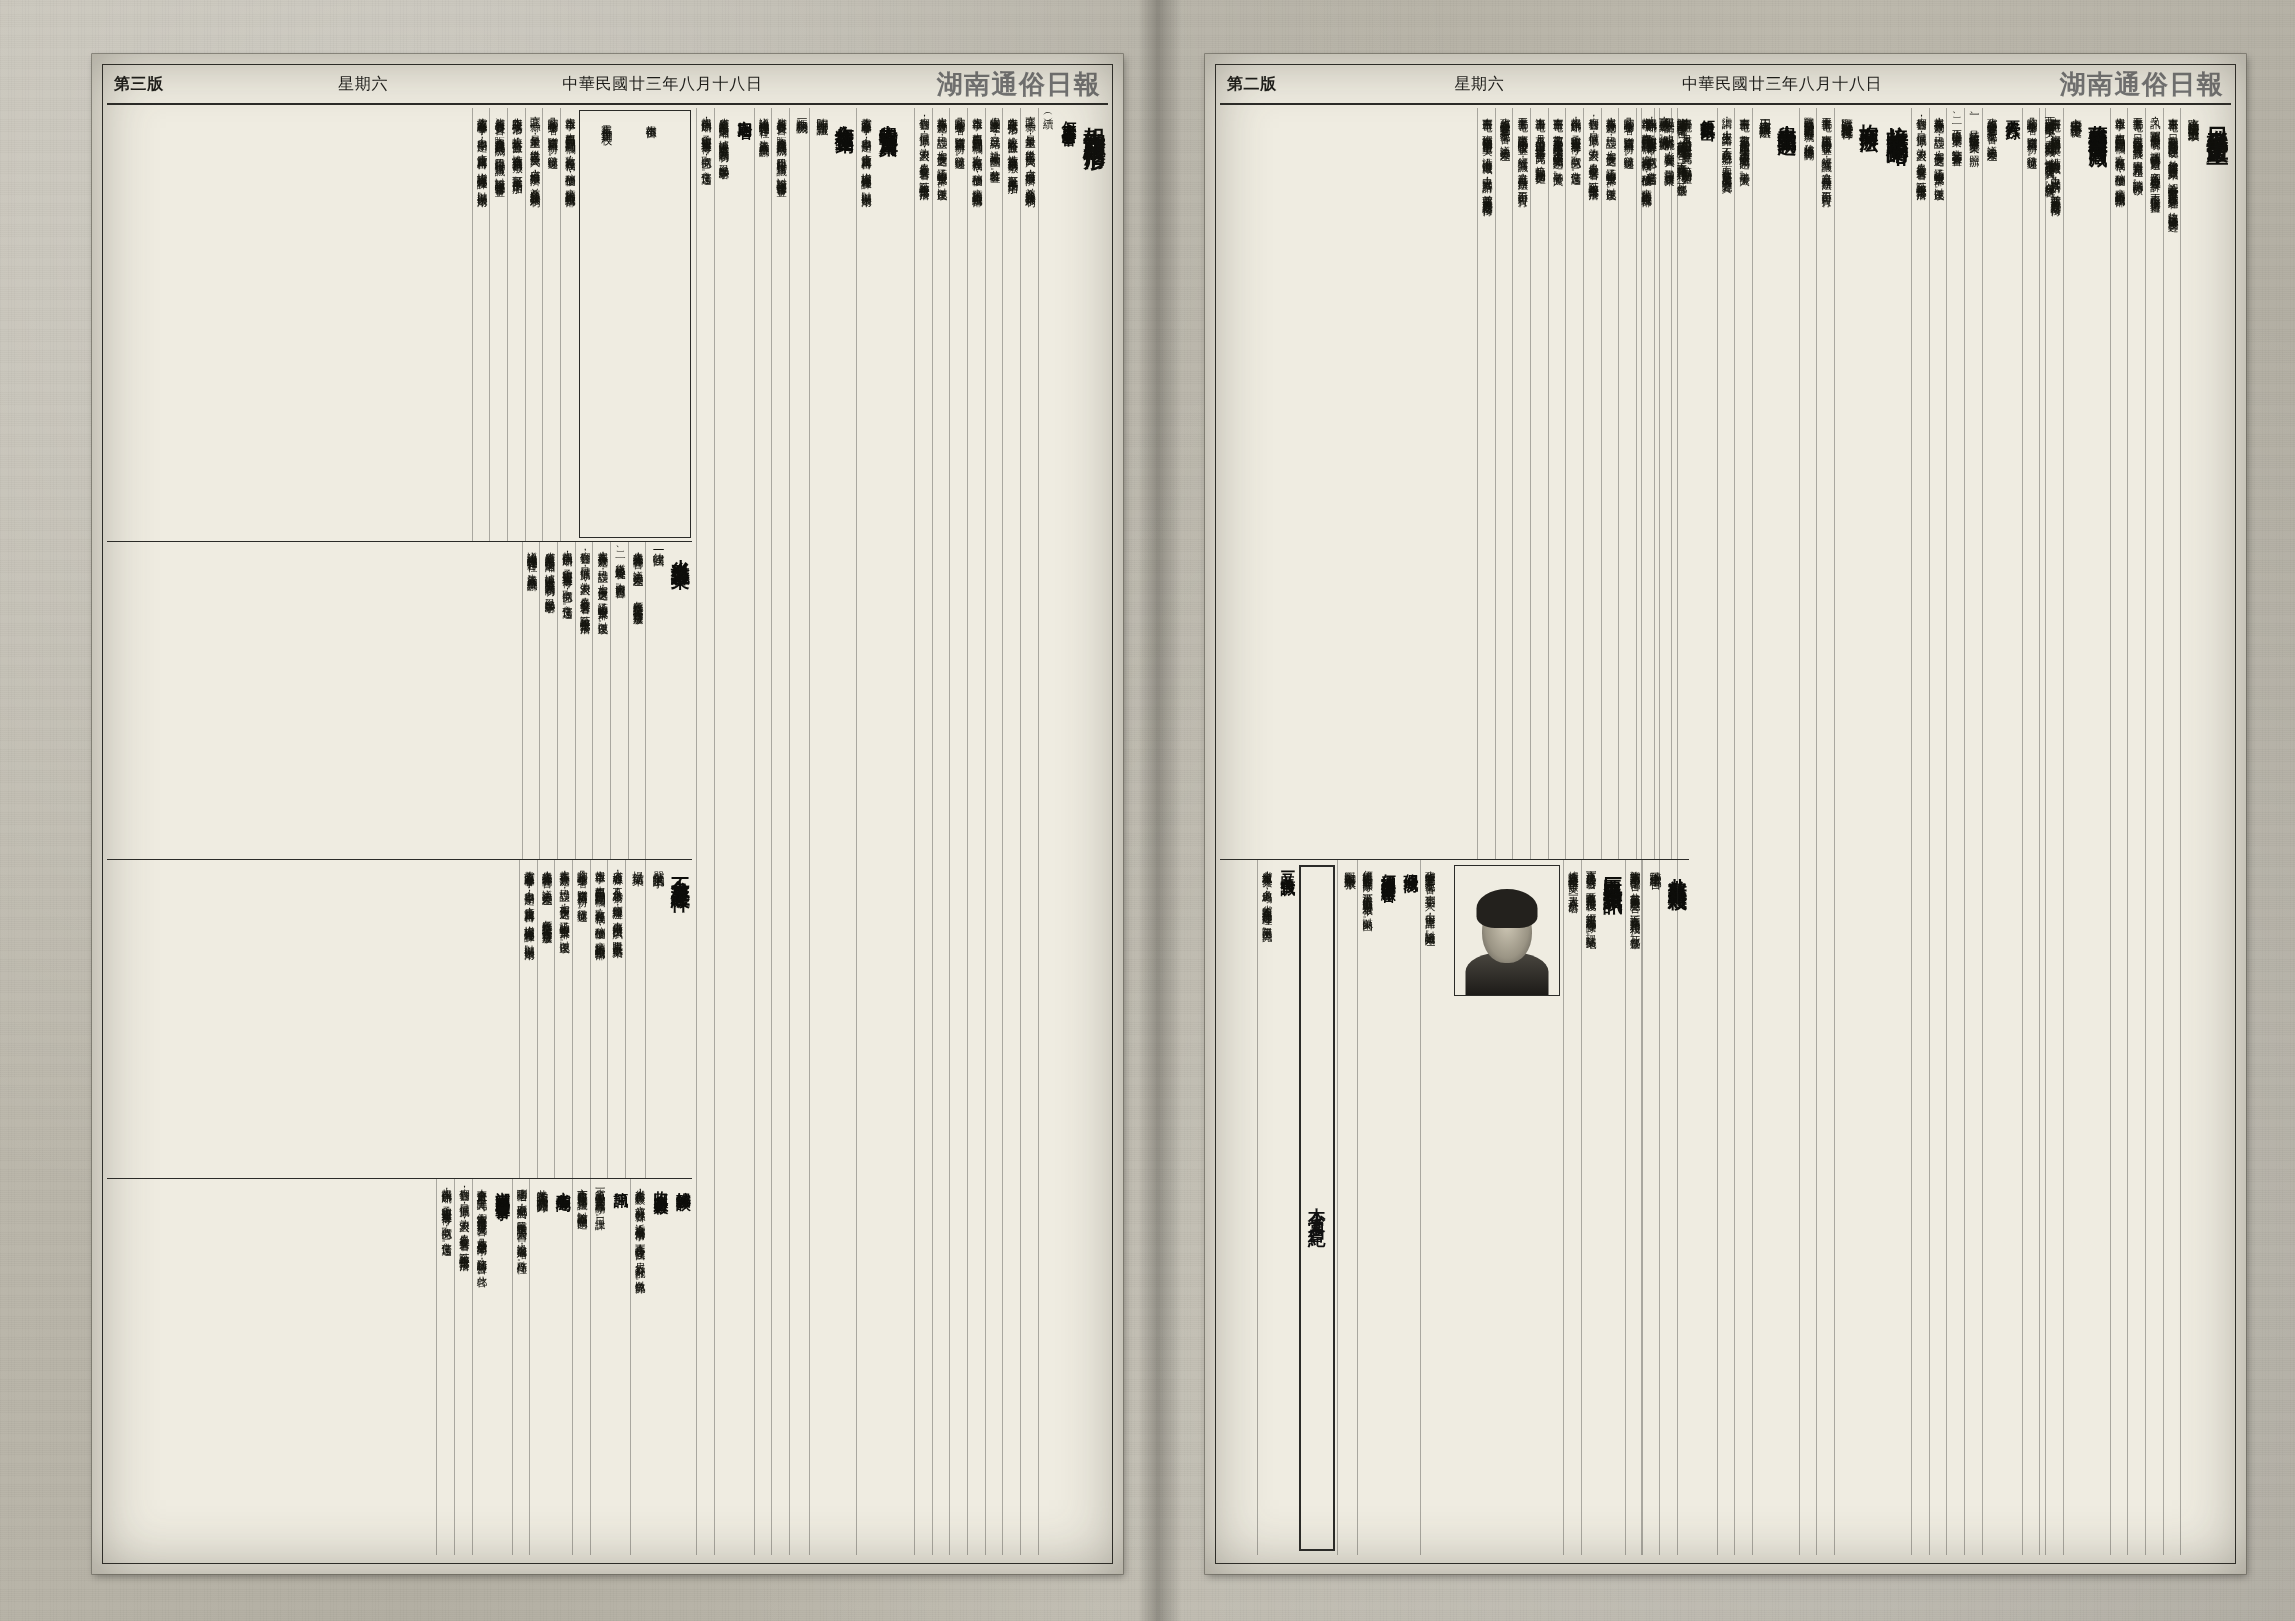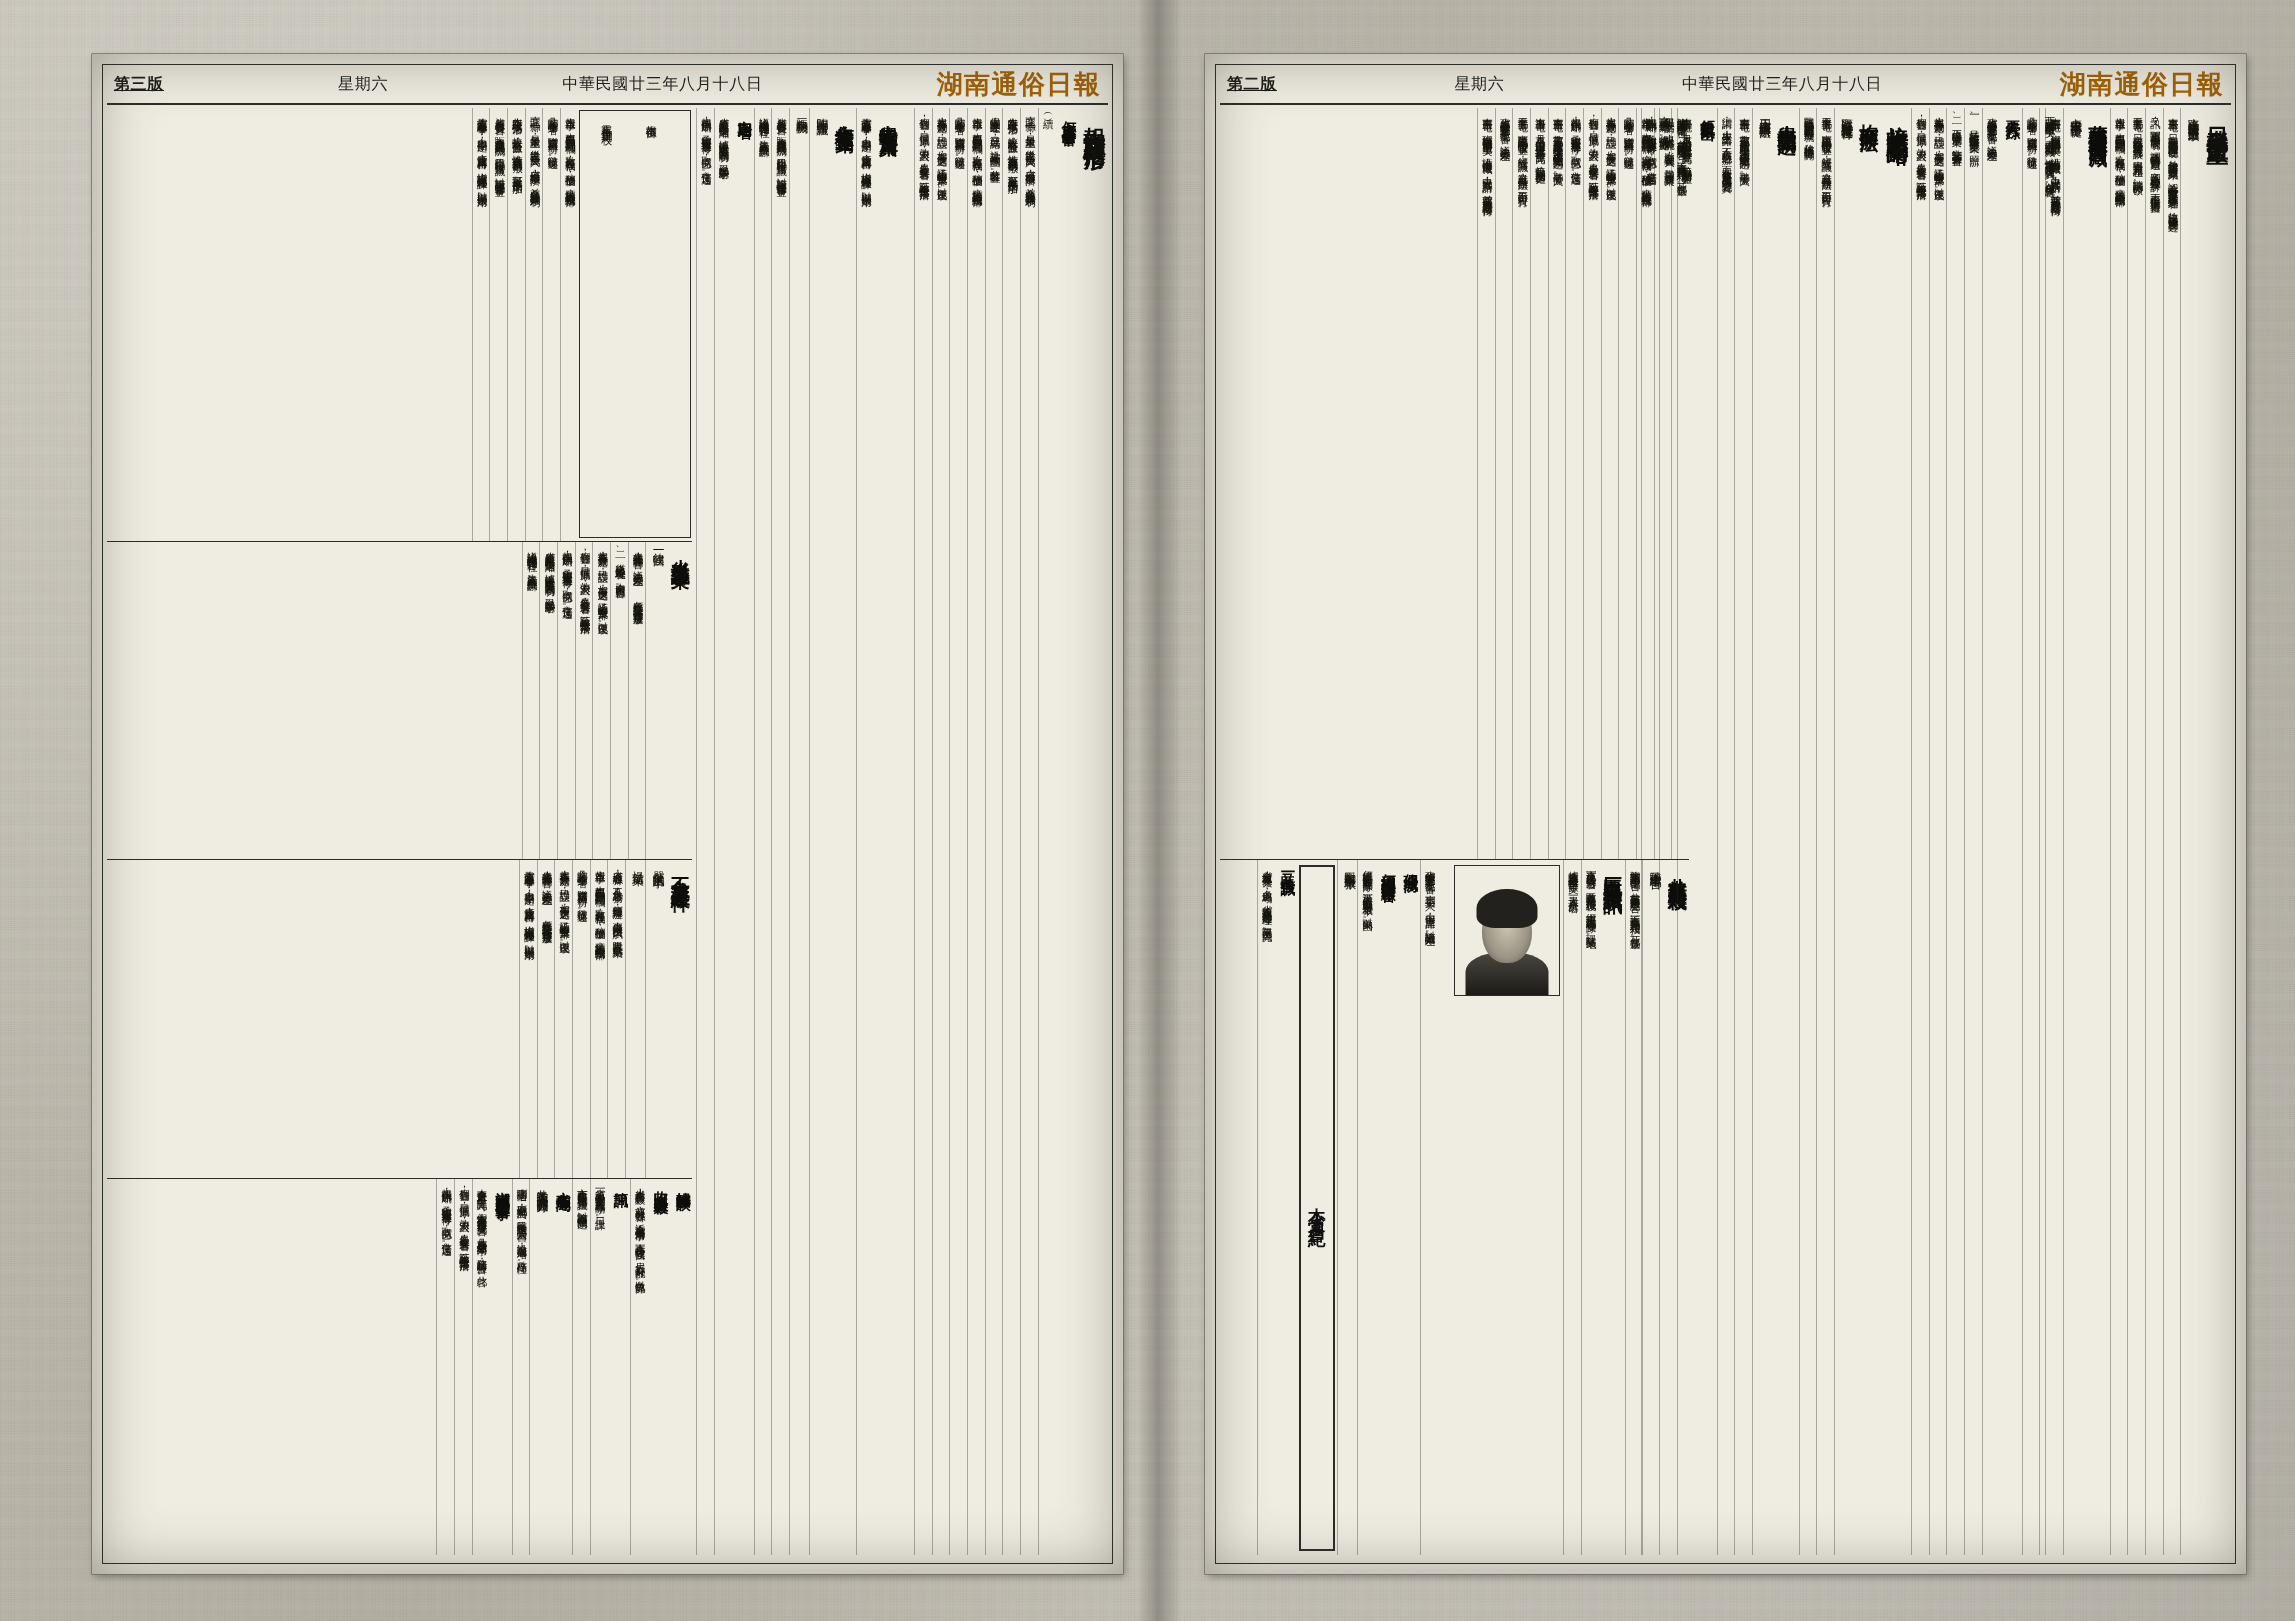--- a/index.html
+++ b/index.html
@@ -65,32 +65,32 @@
     border-bottom: 2.1px double #2b2b28;
     padding: 1.4px 7px 4.2px 7px;
     height: 36px;
     box-sizing: border-box;
   }
   .mh-title {
     font-family: "DejaVu Serif", serif;
     font-weight: bold;
     font-size: 26px;
     letter-spacing: 1.4px;
-    color: #a16207;
+    color: #737373;
     white-space: nowrap;
     line-height: 1;
   }
   .mh-date, .mh-issue, .mh-page {
     font-family: "DejaVu Serif", serif;
     font-size: 16px;
     color: #1c1c19;
     white-space: nowrap;
     letter-spacing: 0.7px;
   }
-  .mh-page { font-weight: bold; font-size: 16px; text-decoration: underline; }
+  .mh-page { font-weight: bold; font-size: 16px; }
 
   
   .body-area {
     position: relative;
     height: calc(100% - 40px);
     display: flex;
     flex-direction: row-reverse;
     align-items: stretch;
     gap: 0;
     padding-top: 2.8px;

